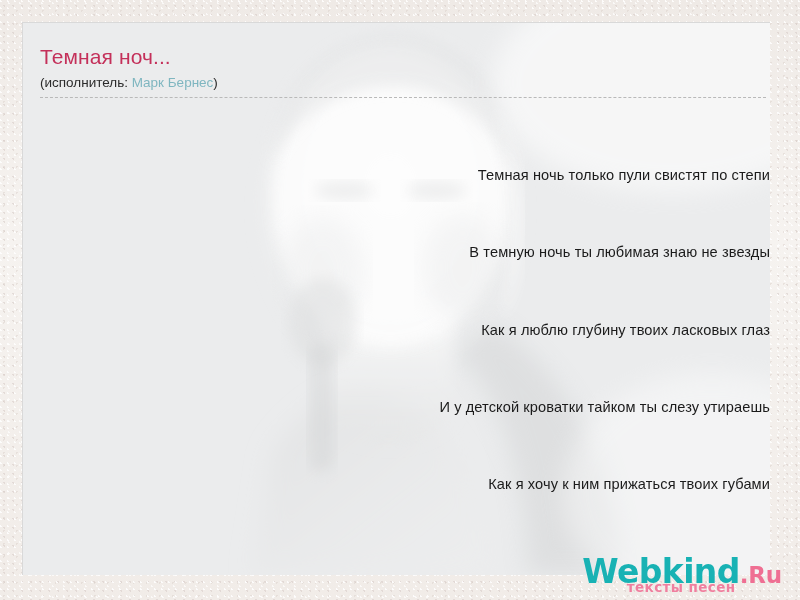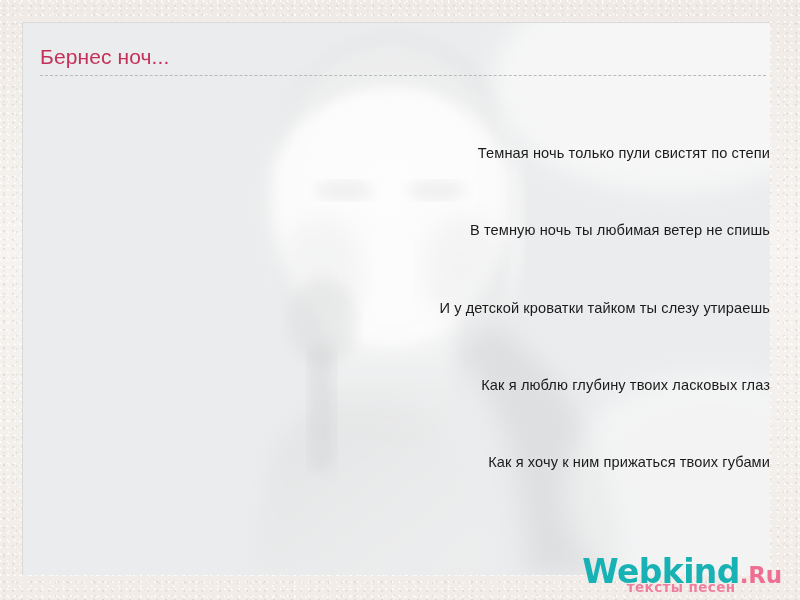--- a/index.html
+++ b/index.html
@@ -185,30 +185,31 @@
 
       <path d="M470 80 C 505 140, 508 230, 480 300 C 500 220, 498 140, 470 80 Z" fill="#ffffff" opacity="0.9" filter="url(#soft)"></path>
 
       <ellipse cx="650" cy="60" rx="180" ry="110" fill="#ffffff" opacity="0.55" filter="url(#softer)"></ellipse>
 
       <ellipse cx="690" cy="470" rx="150" ry="120" fill="#ffffff" opacity="0.40" filter="url(#softer)"></ellipse>
     </svg>
 
     <div id="card-inner">
 
-      <h1 class="song-title">Бернес ноч...</h1>
-
+      <h1 class="song-title">Темная ноч...</h1>
+
+      <p class="artist-line"><span>(исполнитель: </span><a class="artist-link" href="#">Марк Бернес</a><span>)</span></p>
 
       <div class="divider"></div>
 
       <div class="lyrics">
         <span class="lyric-line">Темная ночь только пули свистят по степи</span>
-        <span class="lyric-line">В темную ночь ты любимая ветер не спишь</span>
+        <span class="lyric-line">В темную ночь ты любимая знаю не звезды</span>
+        <span class="lyric-line">Как я люблю глубину твоих ласковых глаз</span>
         <span class="lyric-line">И у детской кроватки тайком ты слезу утираешь</span>
-        <span class="lyric-line">Как я люблю глубину твоих ласковых глаз</span>
         <span class="lyric-line">Как я хочу к ним прижаться твоих губами</span>
         
         
         
         
         
         
         
         
         

